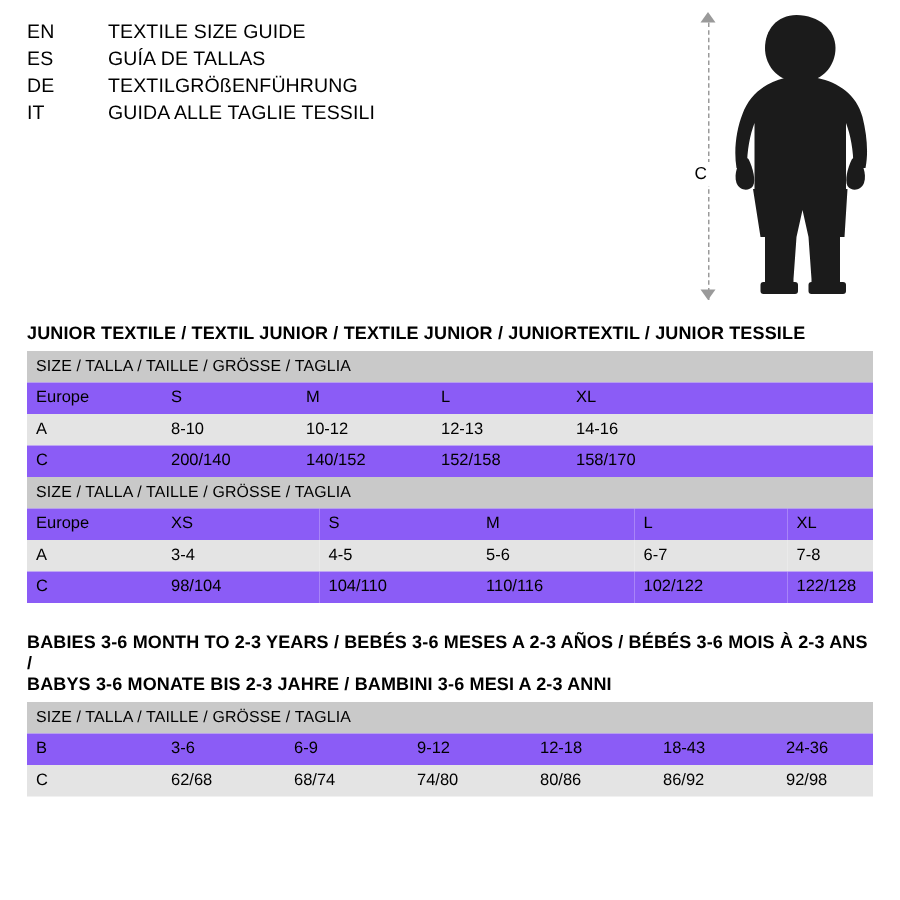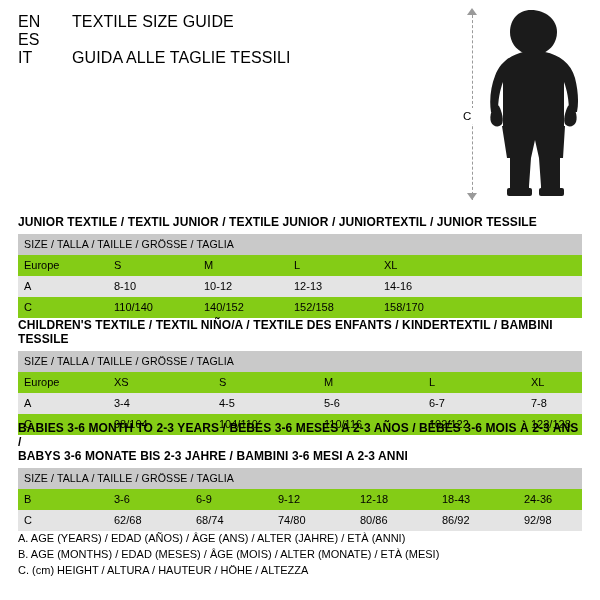--- a/index.html
+++ b/index.html
@@ -26,21 +26,21 @@
   .lang-block {
     position: absolute;
     left: 18px;
     top: 13px;
     width: 380px;
   }
   .lang-row {
     display: flex;
     align-items: baseline;
     height: 18px;
-    font-size: 16px;
+    font-size: 13px;
     letter-spacing: 0.1px;
   }
   .lang-code {
     width: 42px;
     flex: 0 0 42px;
     font-weight: normal;
   }
   .lang-text {
     flex: 1 1 auto;
     margin-left: 12px;
@@ -127,21 +127,21 @@
   }
   tr.head-row td {
     background: #c9c9c9;
     font-size: 10.6px;
     letter-spacing: 0.1px;
   }
   tr.alt-row td {
     background: #e4e4e4;
   }
   tr.plain-row td {
-    background: #84cc16;
+    background: #8b5cf6;
   }
 
   
   .legend {
     position: absolute;
     left: 18px;
     font-size: 11px;
     line-height: 16px;
   }
   .legend div {
@@ -153,20 +153,25 @@
 
 <div class="page">
 
   <div class="lang-block">
     <div class="lang-row">
       <span class="lang-code">EN</span>
       <span class="lang-text">TEXTILE SIZE GUIDE</span>
     </div>
     <div class="lang-row">
       <span class="lang-code">ES</span>
+      <span class="lang-text">GUÍA DE TALLAS</span>
+    </div>
+    <div class="lang-row">
+      <span class="lang-code">DE</span>
+      <span class="lang-text">TEXTILGRÖßENFÜHRUNG</span>
     </div>
     <div class="lang-row">
       <span class="lang-code">IT</span>
       <span class="lang-text">GUIDA ALLE TAGLIE TESSILI</span>
     </div>
   </div>
 
   <div class="figure-wrap">
     <div class="dash-line"></div>
     <div class="arrow-top"></div>
@@ -220,33 +225,30 @@
         </tr>
         <tr class="alt-row">
           <td>A</td>
           <td>8-10</td>
           <td>10-12</td>
           <td>12-13</td>
           <td>14-16</td>
         </tr>
         <tr class="plain-row">
           <td>C</td>
-          <td>110/140</td>
+          <td>200/140</td>
           <td>140/152</td>
           <td>152/158</td>
           <td>158/170</td>
         </tr>
       </tbody>
     </table>
   </div>
 
   <div class="section" style="top:318px;">
-    <div class="sec-title">
-      <span class="t-line">CHILDREN'S TEXTILE / TEXTIL NIÑO/A / TEXTILE DES ENFANTS / KINDERTEXTIL / BAMBINI TESSILE</span>
-    </div>
     <table class="size-table">
       <colgroup>
         <col style="width:90px">
           <col style="width:105px">
           <col style="width:105px">
           <col style="width:105px">
           <col style="width:102px">
           <col style="width:57px">
       </colgroup>
       <tbody>
@@ -315,19 +317,14 @@
           <td>68/74</td>
           <td>74/80</td>
           <td>80/86</td>
           <td>86/92</td>
           <td>92/98</td>
         </tr>
       </tbody>
     </table>
   </div>
 
-  <div class="legend" style="top:530px;">
-    <div>A. AGE (YEARS) / EDAD (AÑOS) / ÂGE (ANS) / ALTER (JAHRE) / ETÀ (ANNI)</div>
-    <div>B. AGE (MONTHS) / EDAD (MESES) / ÂGE (MOIS) / ALTER (MONATE) / ETÀ (MESI)</div>
-    <div>C. (cm) HEIGHT / ALTURA / HAUTEUR / HÖHE / ALTEZZA</div>
-  </div>
 
 </div>
 
 </body></html>

